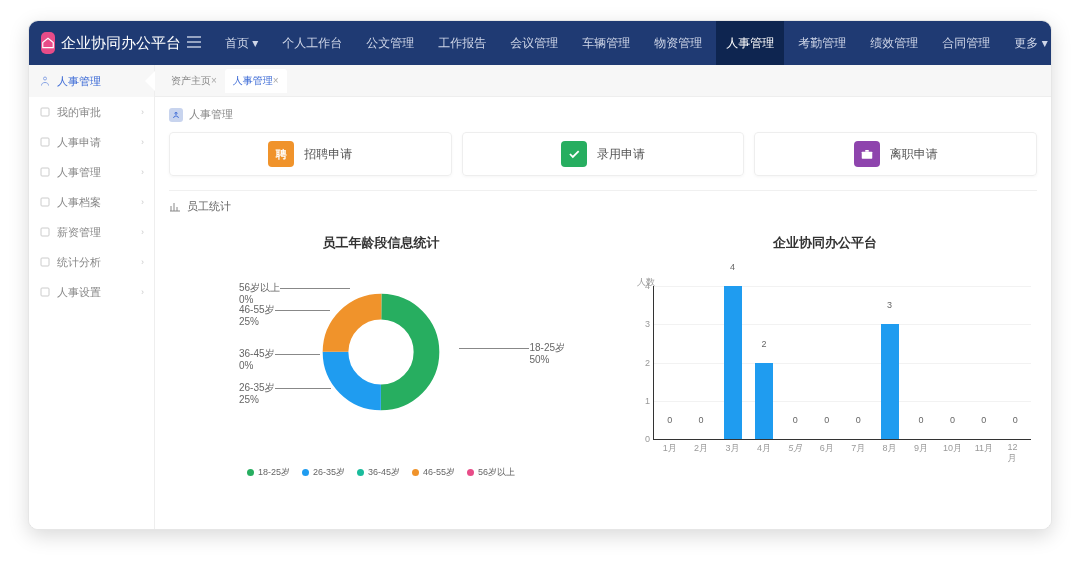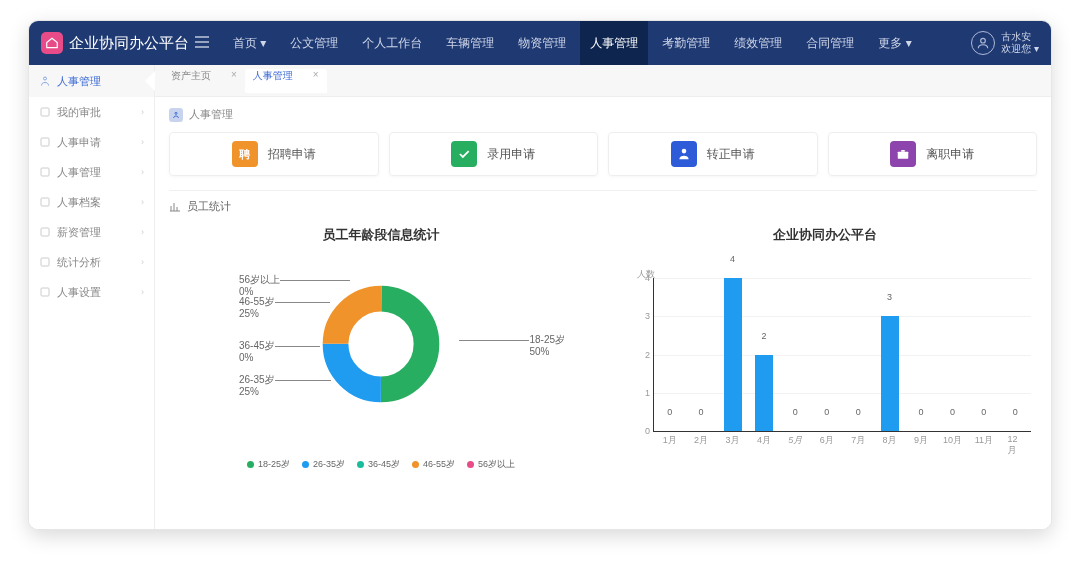--- a/index.html
+++ b/index.html
@@ -23,37 +23,37 @@
 .body{flex:1;display:flex;overflow:hidden}
 .sidebar{width:126px;background:#fff;border-right:1px solid #eee}
 .side-item{height:30px;display:flex;align-items:center;padding:0 10px;color:#888;font-size:11px;cursor:pointer;gap:6px;position:relative}
 .side-item.top{background:#f7f7f7;color:#3d6bd6;font-weight:500;height:32px}
 .side-item .chev{margin-left:auto;color:#ccc;font-size:9px}
 .side-item.top::after{content:"";position:absolute;right:-1px;top:6px;border:10px solid transparent;border-right-color:#fff}
 .sico{width:12px;height:12px;opacity:.6;flex-shrink:0}
 
 .main{flex:1;display:flex;flex-direction:column;background:#f7f7f7}
 .tabs{height:32px;background:#f7f7f7;display:flex;align-items:center;padding:0 8px;border-bottom:1px solid #eee}
-.tab{height:24px;padding:0 8px;display:flex;font-size:10px;color:#888;gap:20px;cursor:pointer;border-radius:3px 3px 0 0}
+.tab{height:24px;padding:0 8px;display:flex;align-items:center;font-size:10px;color:#888;gap:0;cursor:pointer;border-radius:3px 3px 0 0}
 .tab.active{background:#fff;color:#3d6bd6;font-weight:500}
 .tab .x{font-size:10px;color:#aaa}
 
 .content{flex:1;background:#fff;overflow:auto;padding:10px 14px}
 .sect-head{display:flex;align-items:center;gap:6px;color:#888;font-size:11px;margin-bottom:10px}
 .sect-head .badge{width:14px;height:14px;background:#c8d4ee;border-radius:3px;display:flex;align-items:center;justify-content:center;color:#3d6bd6;font-size:9px}
 
 .cards{display:flex;gap:10px;margin-bottom:14px}
 .card{flex:1;height:44px;border:1px solid #eee;border-radius:4px;display:flex;align-items:center;justify-content:center;gap:10px;font-size:12px;color:#555;cursor:pointer;box-shadow:0 1px 3px rgba(0,0,0,.04)}
 .card-ico{width:26px;height:26px;border-radius:4px;display:flex;align-items:center;justify-content:center;color:#fff;font-size:11px;font-weight:600}
 
 .stat-head{display:flex;align-items:center;gap:6px;color:#666;font-size:11px;border-top:1px solid #f0f0f0;padding-top:8px;margin-bottom:6px}
 
 .charts{display:flex;gap:20px}
 .chart{flex:1}
-.chart-title{text-align:center;font-size:13px;font-weight:600;color:#333;margin:6px 0 10px}
+.chart-title{text-align:center;font-size:13px;font-weight:600;color:#333;margin:14px 0 10px}
 
 .donut-wrap{position:relative;width:100%;height:200px}
 .donut{position:absolute;left:50%;top:45%;transform:translate(-50%,-50%)}
 .dlabel{position:absolute;font-size:10px;color:#666;line-height:12px;white-space:nowrap}
 .dlabel .line{position:absolute;border-top:1px solid #888;top:6px}
 .legend{display:flex;justify-content:center;gap:12px;font-size:9px;color:#666;margin-top:4px}
 .legend span{display:flex;align-items:center;gap:4px}
 .dot{width:7px;height:7px;border-radius:50%;display:inline-block}
 
 .bar-wrap{position:relative;width:100%;height:200px;padding:0 6px}
@@ -77,22 +77,24 @@
         </svg>
     </div>
     <div class="brand">企业协同办公平台</div>
     <div class="ham">
       <svg width="14" height="12" viewBox="0 0 14 12">
           <path d="M0 1h14M0 6h14M0 11h14" stroke="#cfd6e8" stroke-width="1.5"></path>
         </svg>
     </div>
     <div class="nav" id="nav">
         <div class="nav-item">首页 ▾</div>
+        <div class="nav-item">个人工作台</div>
         <div class="nav-item">公文管理</div>
-        <div class="nav-item">个人工作台</div>
+        <div class="nav-item">工作报告</div>
+        <div class="nav-item">会议管理</div>
         <div class="nav-item">车辆管理</div>
         <div class="nav-item">物资管理</div>
         <div class="nav-item active">人事管理</div>
         <div class="nav-item">考勤管理</div>
         <div class="nav-item">绩效管理</div>
         <div class="nav-item">合同管理</div>
         <div class="nav-item">更多 ▾</div>
       </div>
     <div class="spacer"></div>
     <div class="user">
@@ -201,29 +203,20 @@
               <div class="card-ico" style="background:#f0932b">聘</div>
               <span>招聘申请</span>
             </div>
             <div class="card">
               <div class="card-ico" style="background:#27ae60">
                 <svg width="14" height="14" viewBox="0 0 24 24" fill="none" stroke="#fff" stroke-width="3">
                   <path d="M5 12l5 5L20 7"></path>
                 </svg>
               </div>
               <span>录用申请</span>
-            </div>
-            <div class="card">
-              <div class="card-ico" style="background:#2e5bd8">
-                <svg width="14" height="14" viewBox="0 0 24 24" fill="#fff">
-                  <circle cx="12" cy="7" r="4"></circle>
-                  <path d="M4 21c0-4 4-6 8-6s8 2 8 6z"></path>
-                </svg>
-              </div>
-              <span>转正申请</span>
             </div>
             <div class="card">
               <div class="card-ico" style="background:#8e44ad">
                 <svg width="14" height="14" viewBox="0 0 24 24" fill="#fff">
                   <rect x="3" y="8" width="18" height="12" rx="1"></rect>
                   <path d="M9 8V5h6v3"></path>
                 </svg>
               </div>
               <span>离职申请</span>
             </div>

